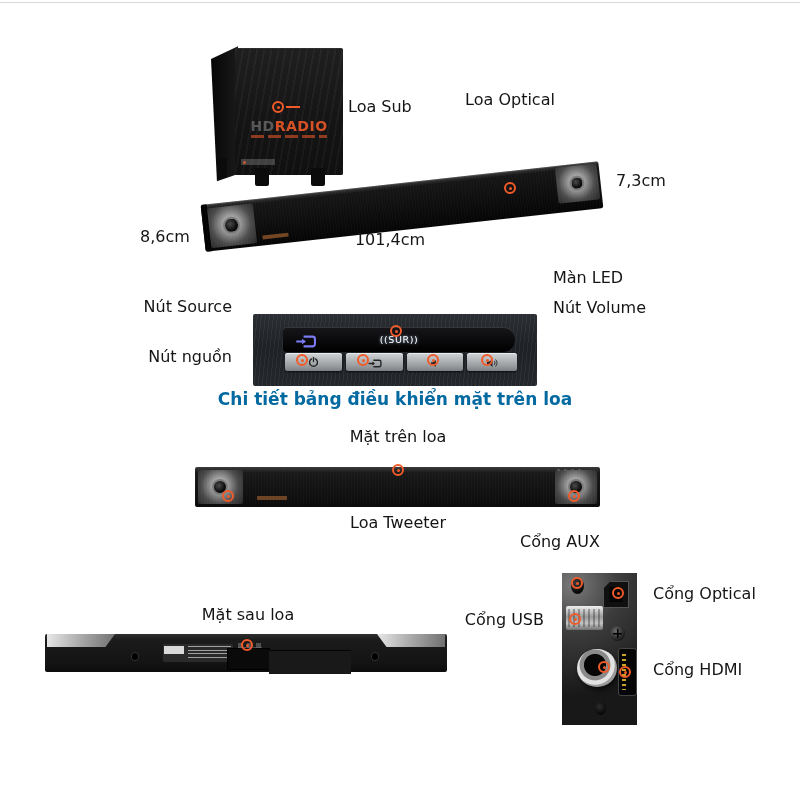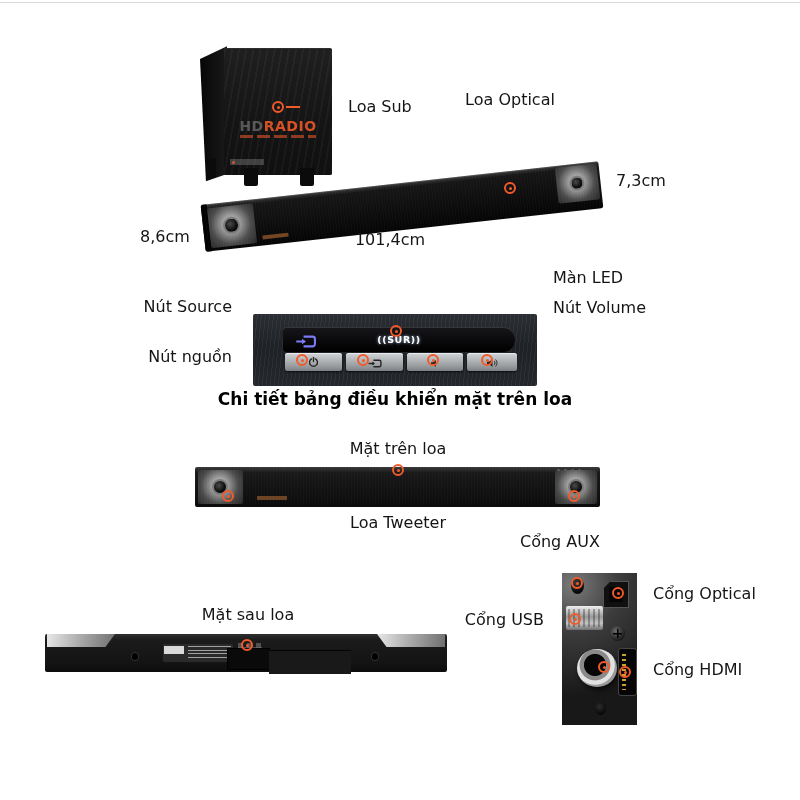--- a/index.html
+++ b/index.html
@@ -5,28 +5,28 @@
   html,body{margin:0;padding:0;background:#ffffff;}
   .canvas{position:relative;width:800px;height:800px;background:#fff;overflow:hidden;
           font-family:"DejaVu Sans","Liberation Sans",sans-serif;}
   .hairline{position:absolute;top:2px;left:0;right:0;height:1px;background:#d8d8d8;}
 
   
   .lbl{position:absolute;font-size:16px;line-height:1.22;color:#151515;white-space:nowrap;}
   .lbl .ln{display:block;}
   .center{text-align:center;}
   .right{text-align:right;}
-  .caption{position:absolute;font-size:17px;font-weight:700;color:#000000;white-space:nowrap;text-align:center;}
+  .caption{position:absolute;font-size:17px;font-weight:700;color:#0369a1;white-space:nowrap;text-align:center;}
   .dot{position:absolute;width:12px;height:12px;box-sizing:border-box;border:2px solid #F15A29;
        border-radius:50%;transform:translate(-50%,-50%);z-index:6;}
   .dot::after{content:'';position:absolute;inset:2.5px;background:#F15A29;border-radius:50%;}
   .overlay{position:absolute;inset:0;z-index:5;pointer-events:none;}
 
   
-  .sub{position:absolute;left:200px;top:42px;width:132px;height:148px;}
+  .sub{position:absolute;left:211px;top:42px;width:132px;height:148px;}
   .sub-side{position:absolute;left:0;top:0;width:27px;height:142px;
             background:linear-gradient(90deg,#060606,#1a1a1a);
             clip-path:polygon(0 12%,100% 3%,100% 93%,22% 98%);}
   .sub-front{position:absolute;left:24px;top:6px;width:108px;height:126px;background:#181818;
              border-radius:2px;border-top:1px solid #2e2e2e;
              background-image:repeating-linear-gradient(100deg,rgba(255,255,255,.035) 0 2px,transparent 2px 7px),
                               linear-gradient(180deg,#1f1f1f,#141414 60%,#101010);}
   .sub-mark{position:absolute;left:0;right:0;top:70px;text-align:center;font-weight:700;
             font-size:14px;letter-spacing:.5px;line-height:1;}
   .sub-mark .hd{color:rgba(195,195,195,.38);}
@@ -55,21 +55,21 @@
 
   
   .cpanel{position:absolute;left:253px;top:314px;width:284px;height:72px;border-radius:2px;
           background:linear-gradient(180deg,#2b2e33 0,#1e2125 45%,#24272b 100%);overflow:hidden;}
   .cpanel::before{content:'';position:absolute;inset:0;
           background:repeating-linear-gradient(96deg,rgba(255,255,255,.05) 0 1px,transparent 1px 4px);}
   .cp-band{position:absolute;left:30px;top:13px;width:232px;height:25px;
            border-radius:4px 12px 12px 4px;background:linear-gradient(180deg,#17171b,#000);
            box-shadow:inset 0 1px 0 rgba(255,255,255,.14);}
   .cp-sur{position:absolute;inset:0;display:flex;align-items:center;justify-content:center;
-          color:#fff;font-size:9.5px;font-weight:700;letter-spacing:.6px;
+          color:#fff;font-size:9.5px;font-weight:400;letter-spacing:.6px;
           text-shadow:0 0 3px rgba(190,220,255,.9);}
   .cp-input{position:absolute;left:12px;top:6px;}
   .cp-btn{position:absolute;top:39px;height:18px;border-radius:2.5px;display:flex;align-items:center;
           justify-content:center;background:linear-gradient(180deg,#d2d5d7,#9b9ea1 70%,#7e8184);
           box-shadow:0 1px 2px rgba(0,0,0,.7),inset 0 1px 0 rgba(255,255,255,.55);}
 
   
   .tbar{position:absolute;left:195px;top:467px;width:405px;height:40px;border-radius:2px;
         background:linear-gradient(180deg,#3a3a3a 0,#191919 14%,#101010 70%,#0a0a0a 100%);}
   .tbar::after{content:'';position:absolute;inset:0;
@@ -297,21 +297,21 @@
   <div class="lbl" style="left:616px;top:171px;">7,3cm</div>
   <div class="lbl" style="left:140px;top:227px;">8,6cm</div>
   <div class="lbl center" style="left:340px;top:230px;width:100px;">101,4cm</div>
 
   <div class="lbl" style="left:553px;top:268px;">Màn LED</div>
   <div class="lbl right" style="left:112px;top:297px;width:120px;">Nút Source</div>
   <div class="lbl" style="left:553px;top:298px;">Nút Volume</div>
   <div class="lbl right" style="left:112px;top:347px;width:120px;">Nút nguồn</div>
   <div class="caption" style="left:215px;top:389px;width:360px;">Chi tiết bảng điều khiển mặt trên loa</div>
 
-  <div class="lbl center" style="left:328px;top:439px;width:140px;">Mặt trên loa</div>
+  <div class="lbl center" style="left:328px;top:427px;width:140px;">Mặt trên loa</div>
   <div class="lbl center" style="left:328px;top:513px;width:140px;">Loa Tweeter</div>
 
   <div class="lbl" style="left:520px;top:532px;text-align:center;">Cổng AUX</div>
   <div class="lbl" style="left:653px;top:584px;">Cổng Optical</div>
   <div class="lbl right" style="left:452px;top:610px;width:92px;">Cổng USB</div>
   <div class="lbl" style="left:653px;top:660px;text-align:center;">Cổng HDMI</div>
   <div class="lbl center" style="left:198px;top:605px;width:100px;">Mặt sau loa</div>
 </div>
 
 </body></html>

